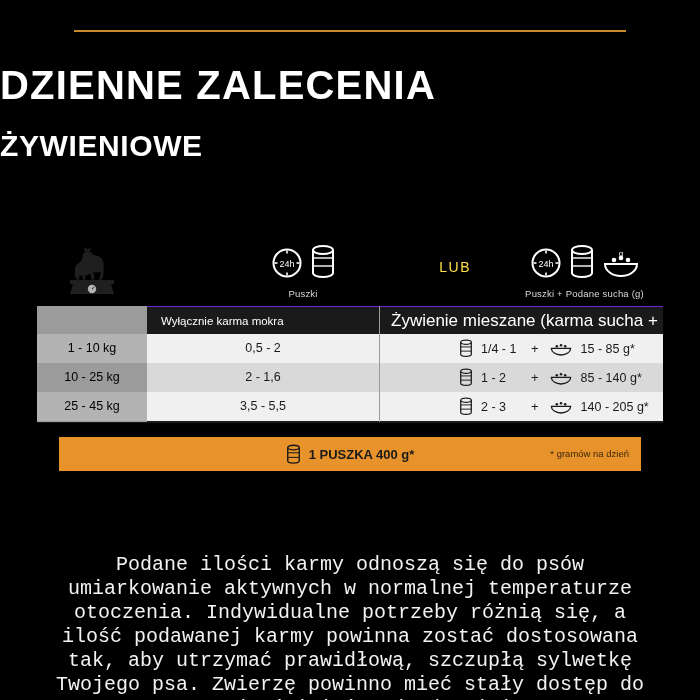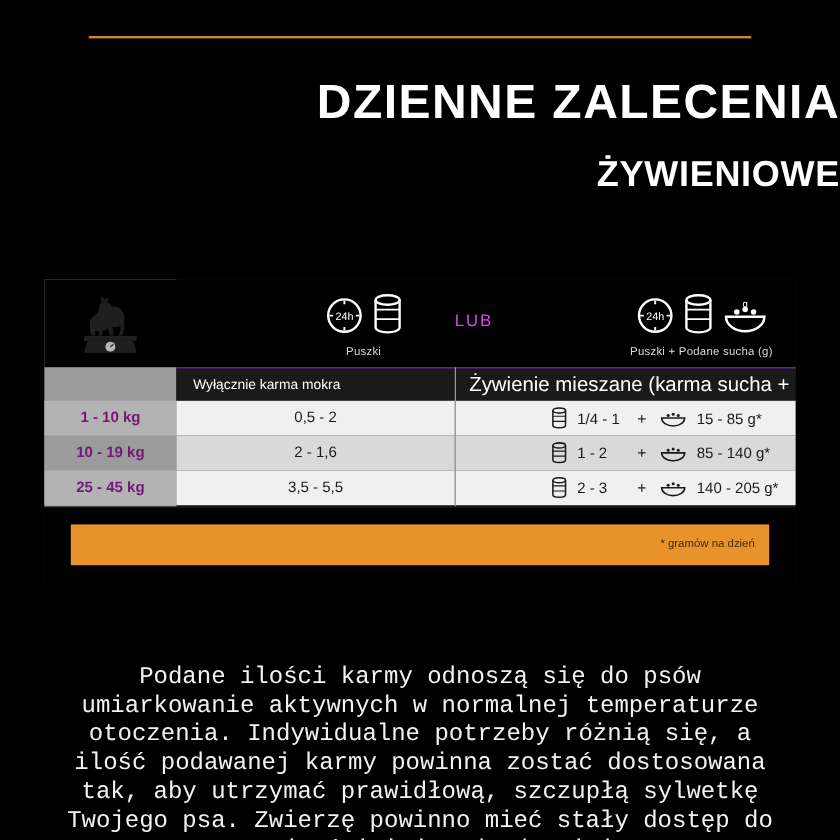--- a/index.html
+++ b/index.html
@@ -25,21 +25,21 @@
     height: 2px;
     background: #c98a2e;
   }
 
   
   .title-block {
     position: absolute;
     top: 62px;
     left: 0;
     width: 700px;
-    text-align: right;
+    text-align: left;
   }
   .title-line1 {
     font-size: 40px;
     font-weight: bold;
     letter-spacing: 1.2px;
     line-height: 46px;
     color: #ffffff;
   }
   .title-line2 {
     font-size: 30px;
@@ -113,24 +113,24 @@
     color: #d9d9d9;
     margin-top: 8px;
     letter-spacing: 0.2px;
   }
 
   .lub {
     position: absolute;
     left: 232px;
     top: 26px;
     width: 92px;
-    text-align: left;
+    text-align: right;
     font-size: 14px;
     letter-spacing: 1.5px;
-    color: #d946ef;
+    color: #fde047;
   }
 
   
   .subhdr {
     position: absolute;
     left: 110px;
     top: 73px;
     right: 0;
     height: 28px;
     background: #1a1a1a;
@@ -174,22 +174,22 @@
   }
   .row .w {
     position: absolute;
     left: 0;
     top: 0;
     width: 110px;
     height: 29px;
     line-height: 29px;
     text-align: center;
     font-size: 12.5px;
-    color: #701a75;
-    font-weight: bold;
+    color: #000000;
+    font-weight: normal;
   }
   .row .wet {
     position: absolute;
     left: 110px;
     top: 0;
     width: 232px;
     height: 29px;
     line-height: 29px;
     text-align: center;
     font-size: 12.5px;
@@ -409,21 +409,21 @@
             <circle cx="13" cy="8.5" r="2.1" fill="#1a1a1a"></circle>
             <circle cx="20" cy="6.6" r="2.1" fill="#1a1a1a"></circle>
             <circle cx="27" cy="8.5" r="2.1" fill="#1a1a1a"></circle>
           </svg>
         </span>
         <span class="dryval">15 - 85 g*</span>
       </div>
     </div>
 
     <div class="row dark">
-      <div class="w">10 - 19 kg</div>
+      <div class="w">10 - 25 kg</div>
       <div class="wet">2 - 1,6</div>
       <div class="mix">
         <span class="can-ic">
           <svg width="14" height="19" viewBox="0 0 26 36">
             <ellipse cx="13" cy="6" rx="10" ry="4" fill="none" stroke="#1a1a1a" stroke-width="2.4"></ellipse>
             <path d="M3 6 L3 29 A10 4 0 0 0 23 29 L23 6" fill="none" stroke="#1a1a1a" stroke-width="2.4"></path>
             <line x1="3" y1="15" x2="23" y2="15" stroke="#1a1a1a" stroke-width="1.8"></line>
             <line x1="3" y1="23" x2="23" y2="23" stroke="#1a1a1a" stroke-width="1.8"></line>
           </svg>
         </span>
@@ -464,19 +464,30 @@
           </svg>
         </span>
         <span class="dryval">140 - 205 g*</span>
       </div>
     </div>
 
   </div>
 
   <div class="orange-bar">
     <div class="orange-inner">
+      <div class="orange-center">
+        <span>
+          <svg width="15" height="21" viewBox="0 0 26 36">
+            <ellipse cx="13" cy="6" rx="10" ry="4" fill="none" stroke="#1a1a1a" stroke-width="2.4"></ellipse>
+            <path d="M3 6 L3 29 A10 4 0 0 0 23 29 L23 6" fill="none" stroke="#1a1a1a" stroke-width="2.4"></path>
+            <line x1="3" y1="15" x2="23" y2="15" stroke="#1a1a1a" stroke-width="1.8"></line>
+            <line x1="3" y1="23" x2="23" y2="23" stroke="#1a1a1a" stroke-width="1.8"></line>
+          </svg>
+        </span>
+        <span>1 PUSZKA 400 g*</span>
+      </div>
       <div class="orange-note">* gramów na dzień</div>
     </div>
   </div>
 
 </div>
 
 <div class="paragraph">Podane ilości karmy odnoszą się do psów umiarkowanie aktywnych w normalnej temperaturze otoczenia. Indywidualne potrzeby różnią się, a ilość podawanej karmy powinna zostać dostosowana tak, aby utrzymać prawidłową, szczupłą sylwetkę Twojego psa. Zwierzę powinno mieć stały dostęp do czystej, świeżej wody do picia.</div>
 
 </body></html>

